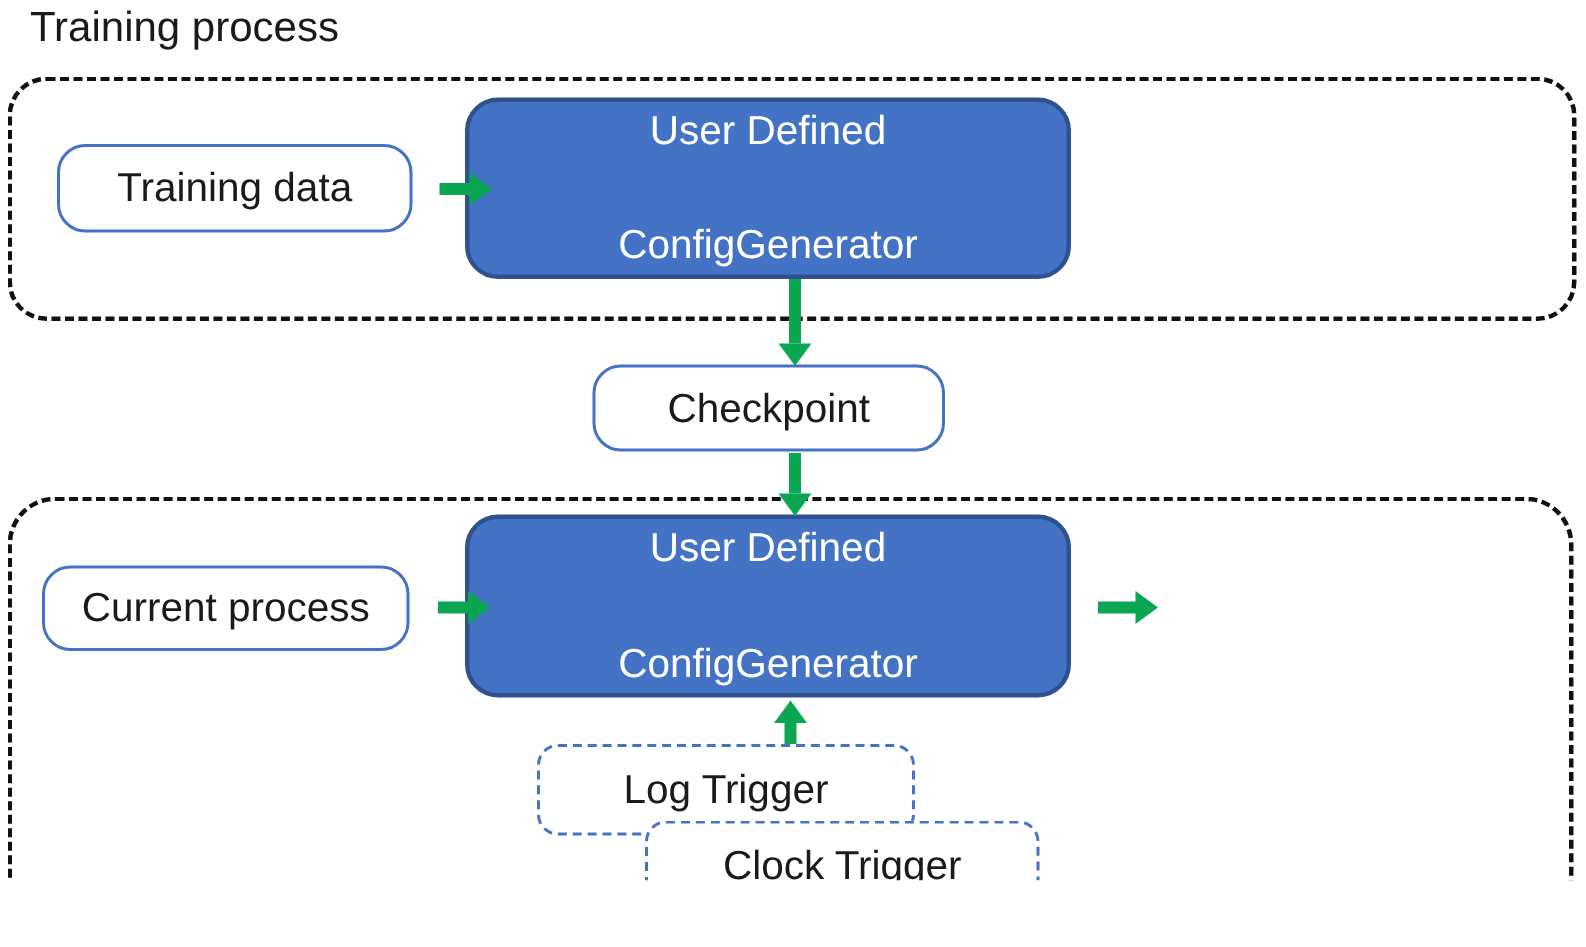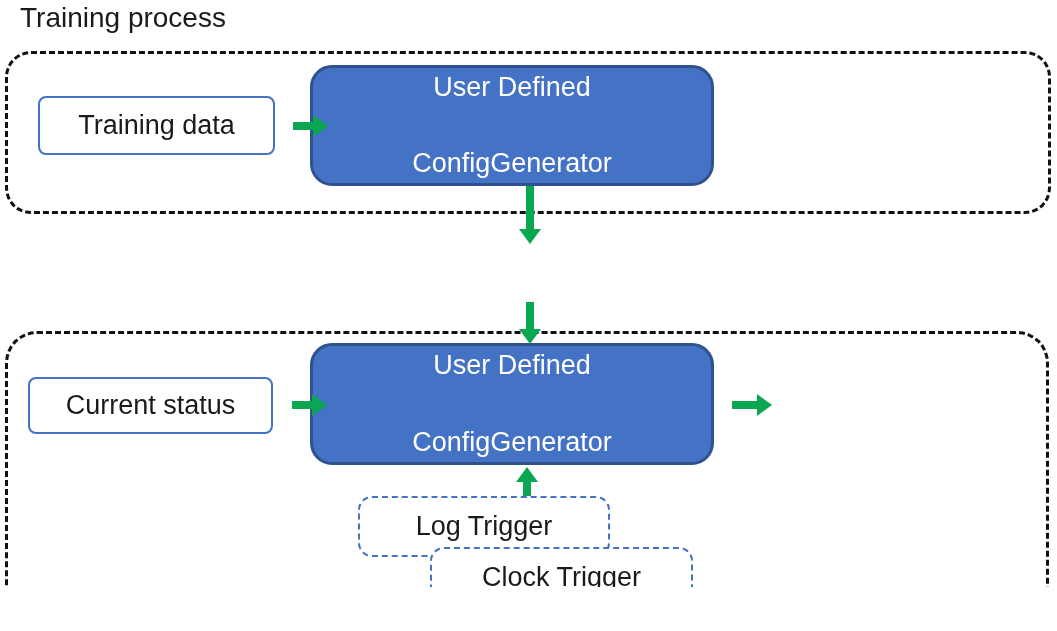--- a/index.html
+++ b/index.html
@@ -9,21 +9,21 @@
   .section-label {
     position:absolute; font-size:28px; color:var(--text,#1a1a1a);
     white-space:nowrap; z-index:2;
   }
   .dashed-container {
     position:absolute; border:3px dashed var(--black,#111111);
     border-radius:26px; background:transparent; z-index:1;
   }
   .white-box {
     position:absolute; background:#ffffff;
-    border:2px solid var(--blue-outline,#4472C4); border-radius:8px;
+    border:2px solid var(--blue-outline,#4472C4); border-radius:19px;
     display:flex; align-items:center; justify-content:center;
     font-size:27px; color:var(--text,#1a1a1a); white-space:nowrap; z-index:4;
   }
   .blue-box {
     position:absolute; background:var(--blue-fill,#4472C4);
     border:3px solid var(--blue-dark,#2F528F); border-radius:22px;
     display:flex; flex-direction:column; align-items:center; justify-content:space-between;
     color:#ffffff; font-size:27px; line-height:39px; text-align:center; z-index:4;
   }
   .dashed-box {
@@ -60,31 +60,34 @@
   <div class="blue-box" style="left:310px; top:65px; width:404px; height:121px;">
     <span>User Defined</span>
     <span>ConfigGenerator</span>
   </div>
 
   <div class="arrow">
     <div class="shaft" style="left:510px; top:186px; width:8px; height:43px;"></div>
     <div class="head down" style="left:503px; top:229px;"></div>
   </div>
 
+  <div class="white-box" style="left:395px; top:243px; width:235px; height:58px;">
+    <span>Checkpoint</span>
+  </div>
 
   <div class="arrow">
     <div class="shaft" style="left:510px; top:302px; width:8px; height:27px;"></div>
     <div class="head down" style="left:503px; top:329px;"></div>
   </div>
 
 
   <div class="dashed-container" style="left:5px; top:331px; width:1044px; height:289px; border-radius:32px;"></div>
 
   <div class="white-box" style="left:28px; top:377px; width:245px; height:57px;">
-    <span>Current status</span>
+    <span>Current process</span>
   </div>
 
   <div class="arrow">
     <div class="shaft" style="left:276px; top:401px; width:22px; height:8px;"></div>
     <div class="head right" style="left:296px; top:394px;"></div>
   </div>
 
   <div class="blue-box" style="left:310px; top:343px; width:404px; height:122px;">
     <span>User Defined</span>
     <span>ConfigGenerator</span>

